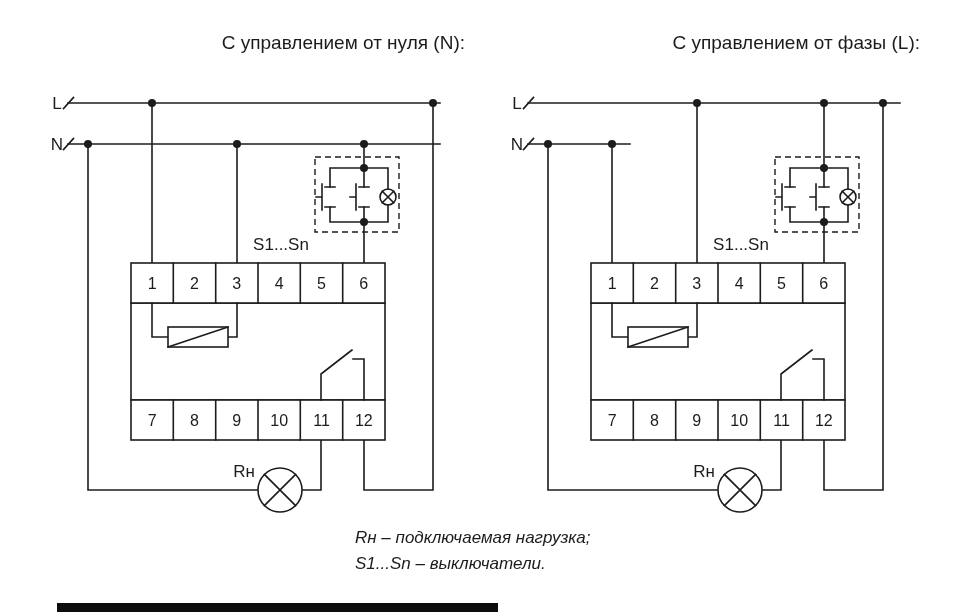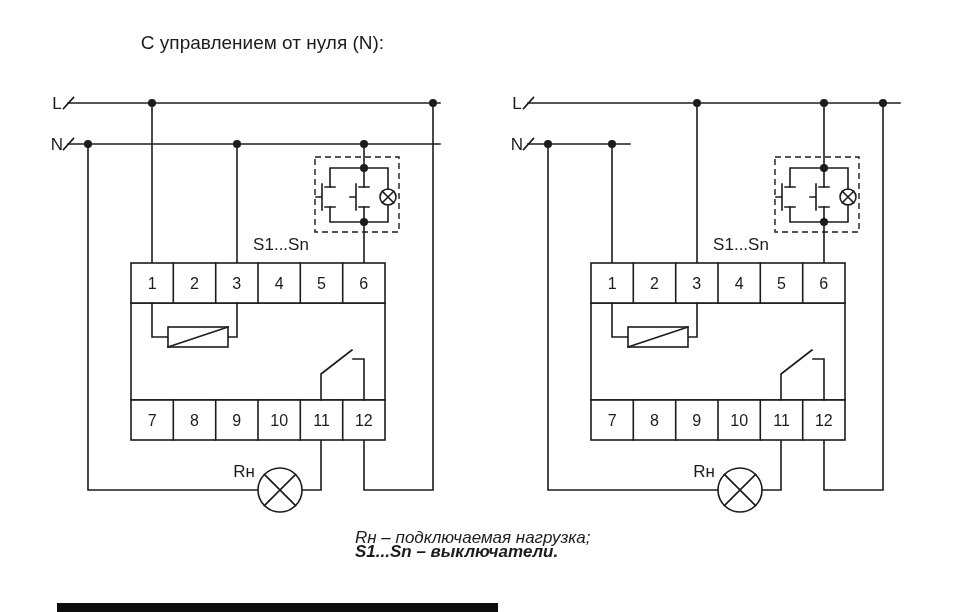--- a/index.html
+++ b/index.html
@@ -1,39 +1,40 @@
 <!DOCTYPE html>
 <html><head>
 <meta charset="utf-8">
 <style>
   html,body{margin:0;padding:0;background:#ffffff;}
   #stage{position:relative;width:970px;height:612px;background:#ffffff;overflow:hidden;
          font-family:"Liberation Sans",sans-serif;color:#1c1c1c;}
   #stage svg{position:absolute;left:0;top:0;}
-  .title{position:absolute;top:32px;font-size:19px;text-align:center;color:#1c1c1c;}
+  .title{position:absolute;top:32px;font-size:19px;text-align:right;color:#1c1c1c;}
   #title-left{left:60px;width:405px;}
   #title-right{left:518px;width:402px;}
   .legend-line{position:absolute;left:355px;font-style:italic;font-size:17px;color:#1c1c1c;}
   #legend-1{top:528px;text-align:center;}
-  #legend-2{top:542px;font-weight:bold;}
+  #legend-2{top:554px;}
   #scan-bar{position:absolute;left:57px;top:603px;width:441px;height:9px;background:#0d0d0d;}
   svg text{font-family:"Liberation Sans",sans-serif;fill:#1c1c1c;}
   .t16{font-size:16px;}
   .t17{font-size:17px;}
   .wire{stroke:#1c1c1c;stroke-width:1.6;fill:none;stroke-linecap:square;}
   .boxr{stroke:#1c1c1c;stroke-width:1.6;fill:#ffffff;}
   .dashbox{stroke:#1c1c1c;stroke-width:1.4;fill:none;stroke-dasharray:6 4;}
   .dot{fill:#1c1c1c;stroke:none;}
 </style>
 </head>
 <body>
 
 <div id="stage">
 
   <div id="title-left" class="title">С управлением от нуля (N):</div>
+  <div id="title-right" class="title">С управлением от фазы (L):</div>
 
   <svg width="970" height="612" viewBox="0 0 970 612">
 
     <g>
 
       <path class="wire" d="M68 103 H440"></path>
       <path class="wire" d="M68 144 H440"></path>
       <path class="wire" d="M63.5 108.5 L73.5 97.5"></path>
       <path class="wire" d="M63.5 149.5 L73.5 138.5"></path>
 

